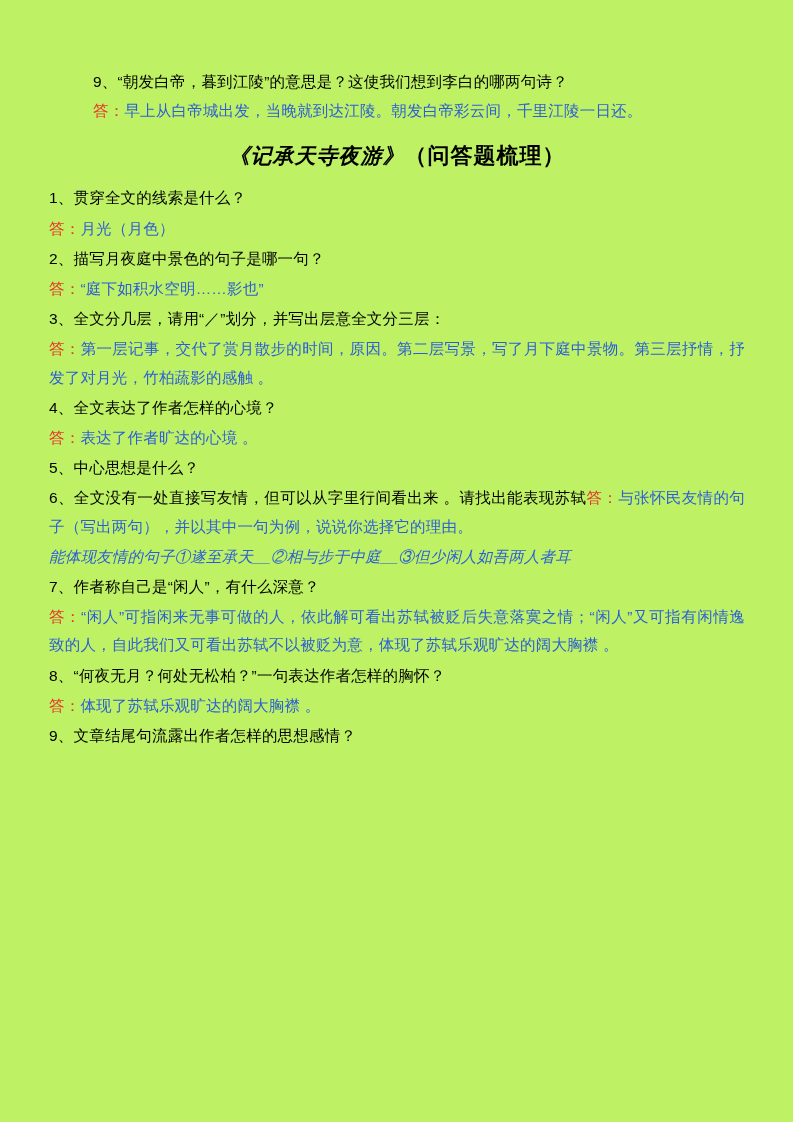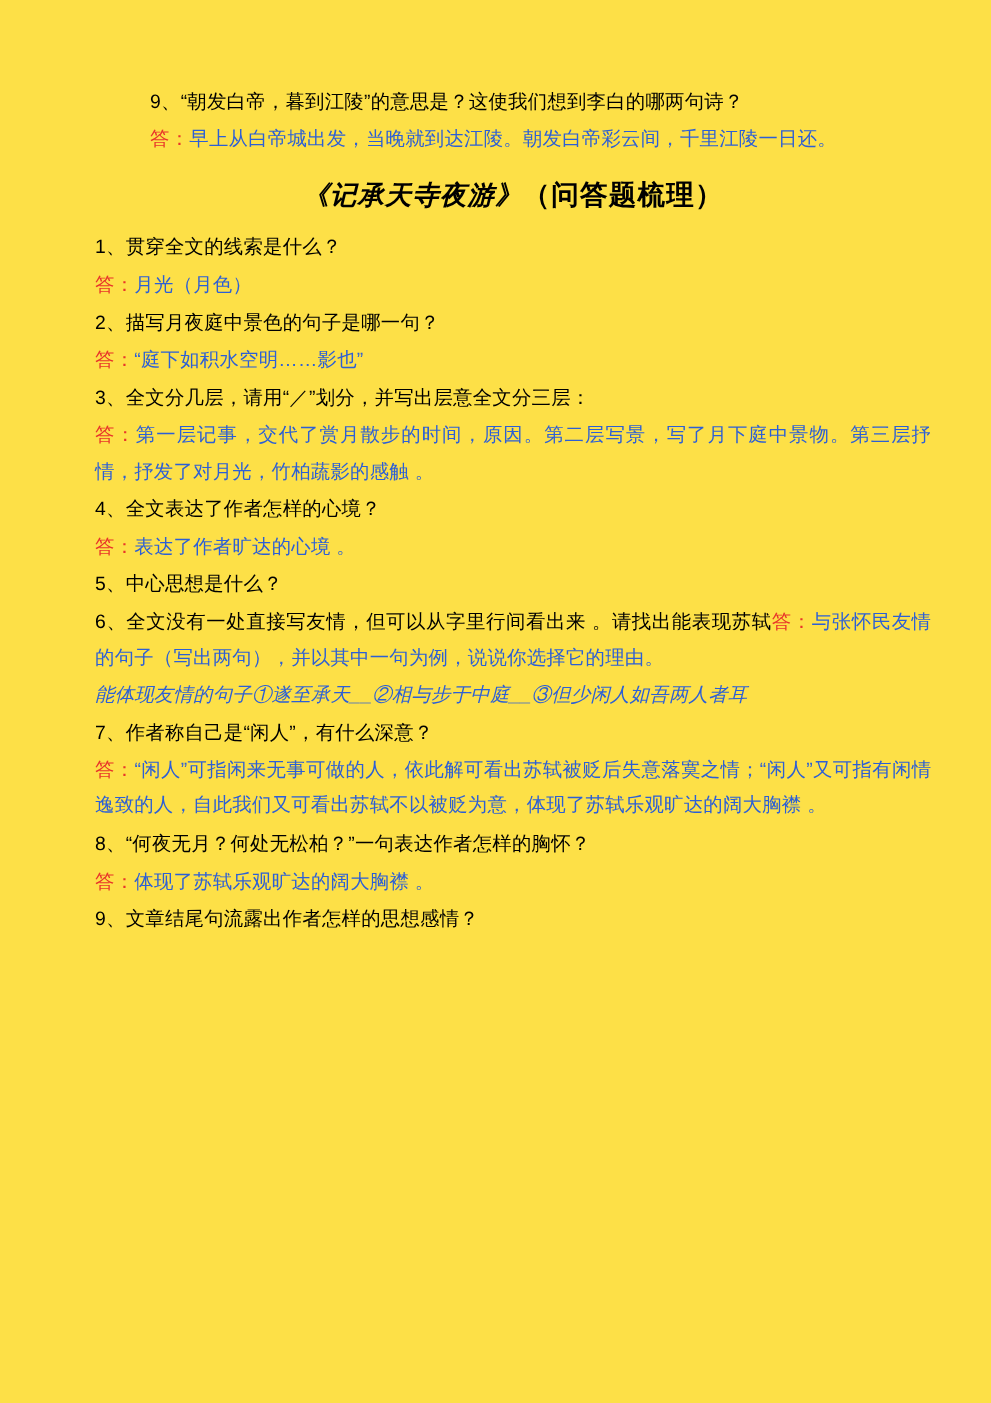--- a/index.html
+++ b/index.html
@@ -7,23 +7,23 @@
     padding: 0;
     background: #ffffff;
   }
   body {
     font-family: "Liberation Sans", sans-serif;
   }
   .page {
     position: relative;
     width: 793px;
     height: 1122px;
-    background: #fde047;
+    background: #bef264;
     box-sizing: border-box;
-    padding: 68px 48px 40px 76px;
+    padding: 68px 48px 40px 49px;
     overflow: hidden;
   }
   .doc {
     font-size: 15.5px;
     line-height: 1.82;
     color: #000000;
   }
   .q, .a, .plain {
     margin: 0 0 2px 0;
     text-align: justify;

